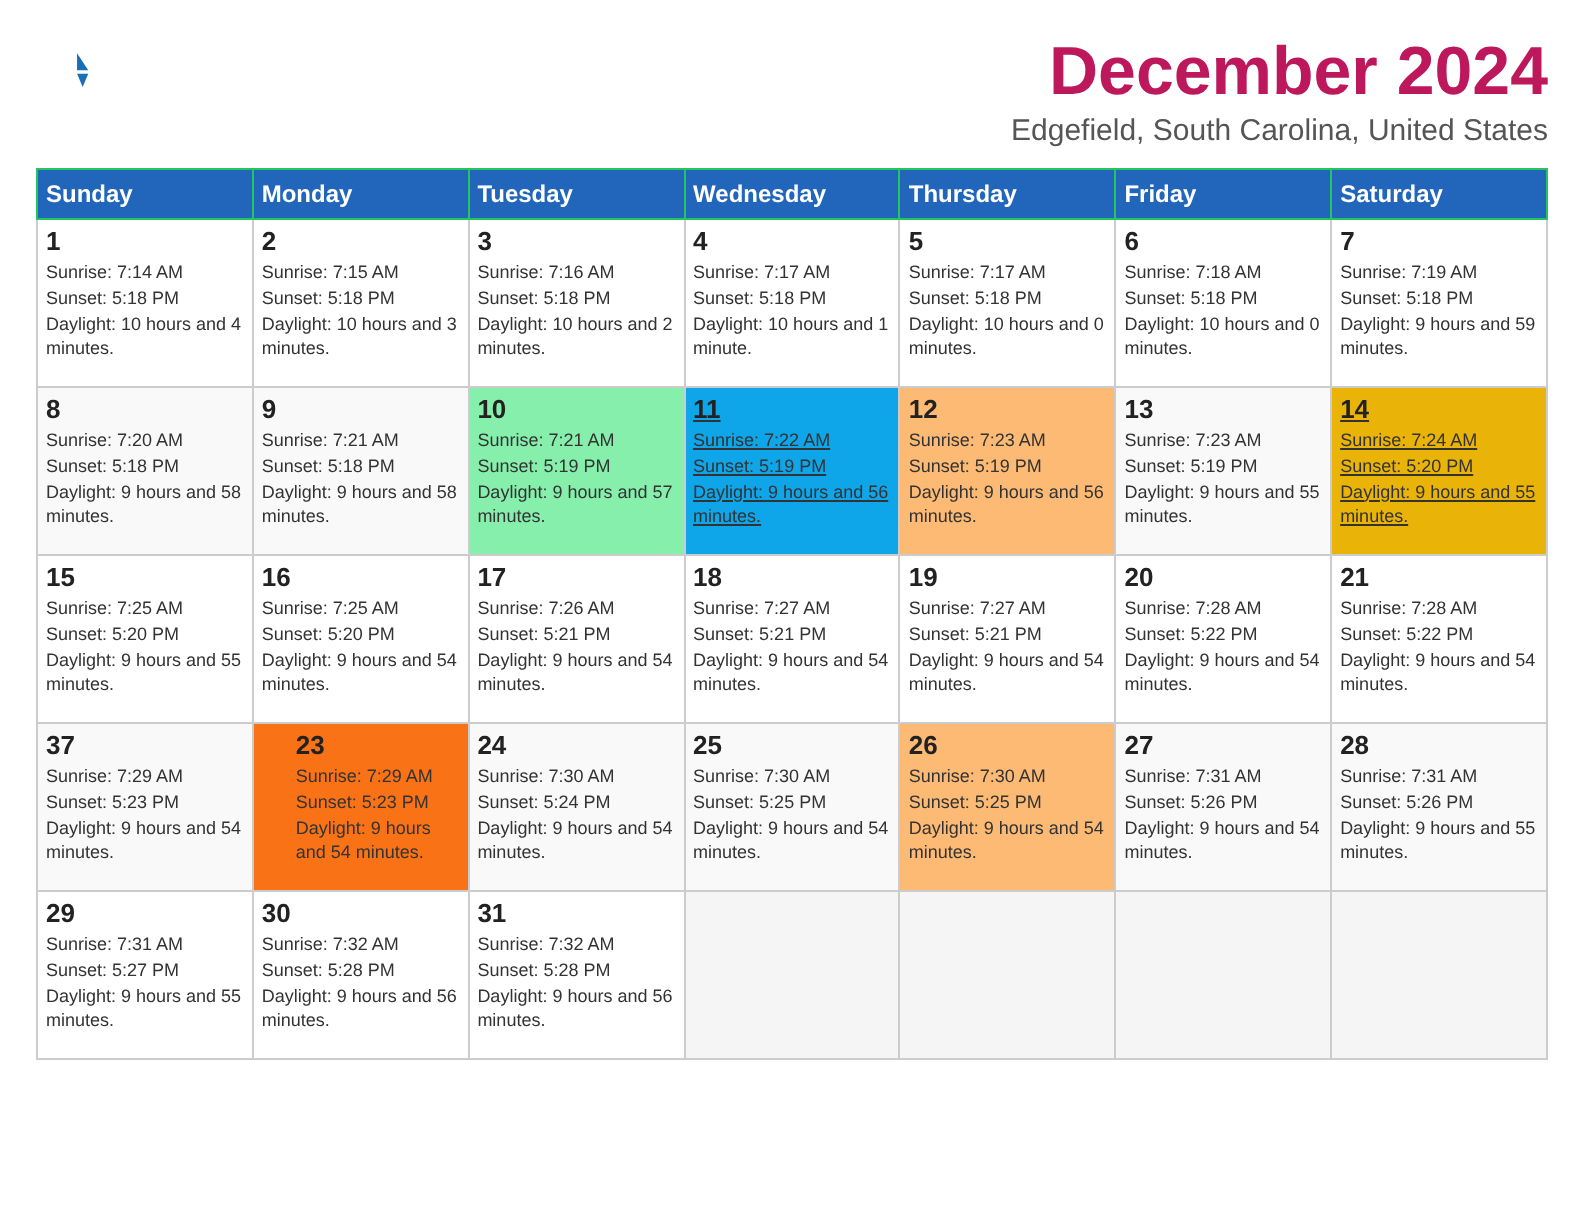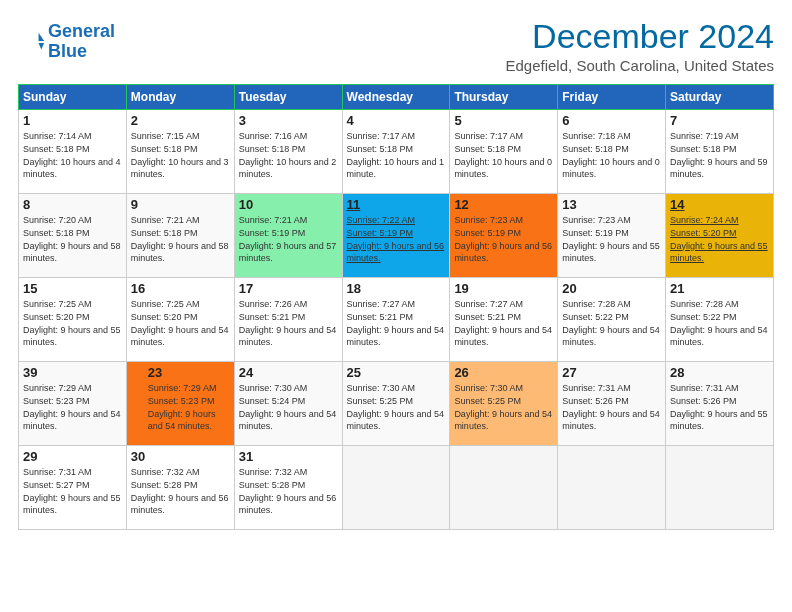--- a/index.html
+++ b/index.html
@@ -37,22 +37,22 @@
     .logo-icon {
       width: 28px;
       height: 28px;
       margin-right: 2px;
     }
     .title-block {
       text-align: right;
     }
     .month-title {
       font-size: 34px;
-      font-weight: normal;
-      color: #0369a1;
+      font-weight: bold;
+      color: #be185d;
       line-height: 1.1;
     }
     .location {
       font-size: 15px;
       color: #555;
       margin-top: 2px;
       text-align: center;
     }
     table {
       width: 100%;
@@ -99,24 +99,20 @@
 </head>
 <body>
 
 <div class="container">
   <div class="header-row">
     <div class="logo">
       <svg class="logo-icon" viewBox="0 0 30 30">
         <polygon points="22,5 28,14 22,14" fill="#1a6eb5"></polygon>
         <polygon points="22,16 28,16 25,23" fill="#1a6eb5"></polygon>
       </svg>
-      <div class="logo-text">
-        <div><span>General</span></div>
-        <div><span>Blue</span></div>
-      </div>
     </div>
     <div class="title-block">
       <div class="month-title">December 2024</div>
       <div class="location">Edgefield, South Carolina, United States</div>
     </div>
   </div>
 
   <table>
     <thead>
       <tr id="col-headers">
@@ -214,21 +210,21 @@
         </div>
       </td>
           <td style="background: #0ea5e9; text-decoration: underline;">
         <span class="day-num">11</span>
         <div class="day-info">
           Sunrise: 7:22 AM<br>
           Sunset: 5:19 PM<br>
           Daylight: 9 hours and 56 minutes.
         </div>
       </td>
-          <td style="background: #f97316;">
+          <td style="background: #fdba74;">
         <span class="day-num">12</span>
         <div class="day-info">
           Sunrise: 7:23 AM<br>
           Sunset: 5:19 PM<br>
           Daylight: 9 hours and 56 minutes.
         </div>
       </td>
           <td style="background: rgb(249, 249, 249);">
         <span class="day-num">13</span>
         <div class="day-info">
@@ -299,21 +295,21 @@
         <span class="day-num">21</span>
         <div class="day-info">
           Sunrise: 7:28 AM<br>
           Sunset: 5:22 PM<br>
           Daylight: 9 hours and 54 minutes.
         </div>
       </td>
         </tr>
         <tr>
           <td style="background: rgb(249, 249, 249);">
-        <span class="day-num">39</span>
+        <span class="day-num">37</span>
         <div class="day-info">
           Sunrise: 7:29 AM<br>
           Sunset: 5:23 PM<br>
           Daylight: 9 hours and 54 minutes.
         </div>
       </td>
           <td style="background: #f97316; padding-left: 21px;">
         <span class="day-num">23</span>
         <div class="day-info">
           Sunrise: 7:29 AM<br>

